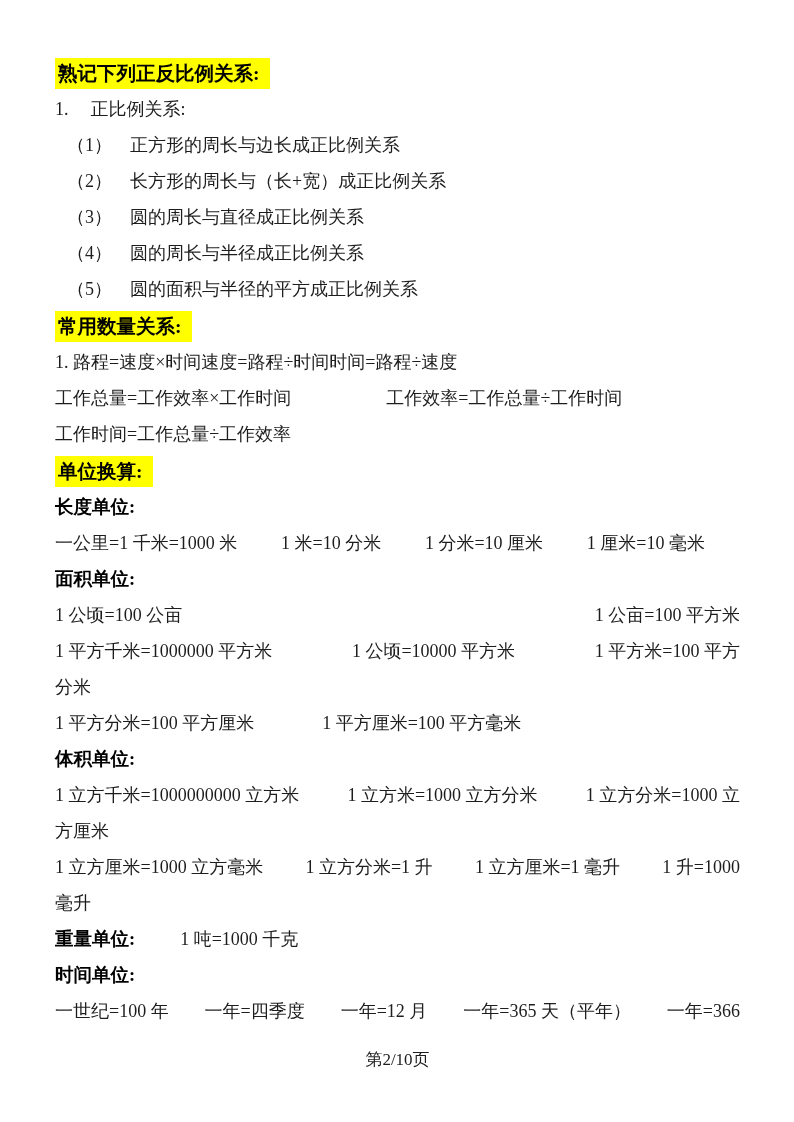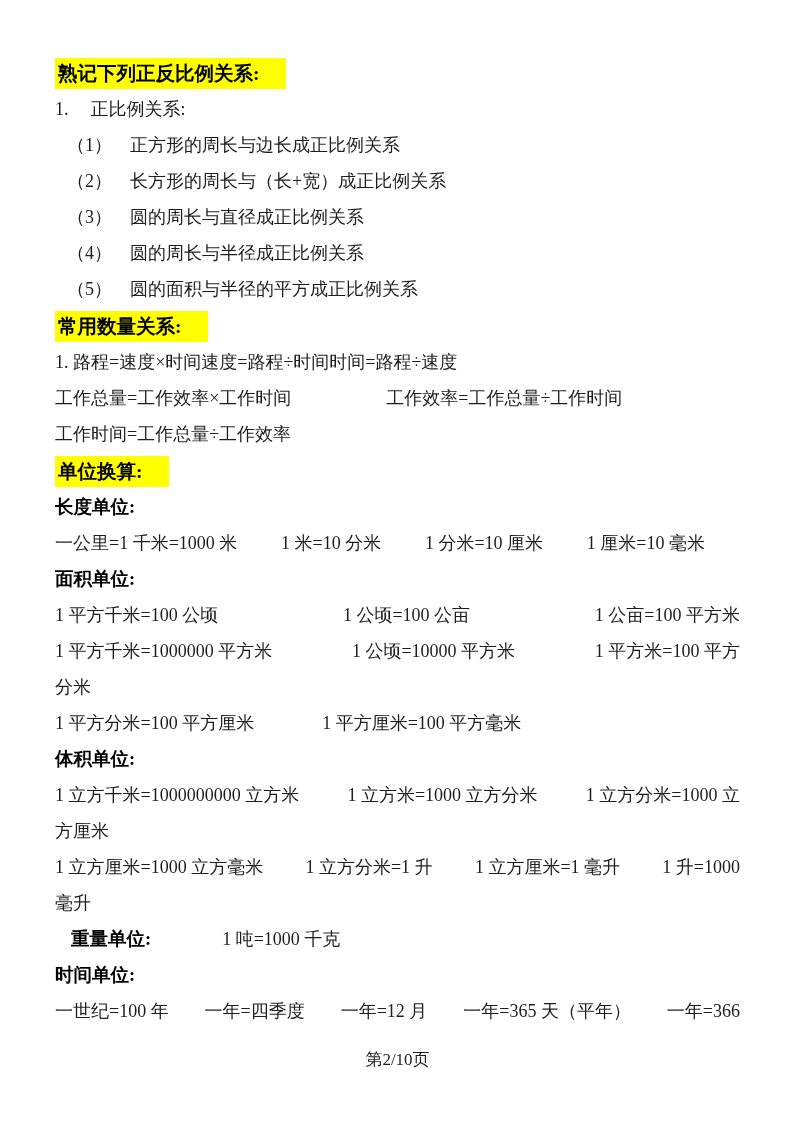--- a/index.html
+++ b/index.html
@@ -20,35 +20,35 @@
     white-space: nowrap;
   }
   .hline { line-height: 37px; height: 37px; }
   .hl {
     display: inline-block;
     background: #ffff00;
     color: #000000;
     font-weight: bold;
     font-size: 19.5px;
     line-height: 25px;
-    padding: 3px 26px 3px 3px;
+    padding: 3px 10px 3px 3px;
     vertical-align: middle;
   }
   .sub {
     font-weight: bold;
     color: #000000;
     font-size: 18.5px;
   }
   .row { display: flex; }
   .spread { justify-content: space-between; }
   .g67 { }
   .g95 { gap: 95px; }
   .g35 { gap: 35px; }
   .g75 { gap: 68px; }
-  .g45 { gap: 71px; margin-left: 16px; }
+  .g45 { gap: 45px; }
   .ind { }
   .w-length { width: 650px; }
   .item-num { margin-left: 12px; margin-right: 18px; }
   .intro-num { margin-right: 22px; }
   .footer {
     text-align: center;
     font-size: 17px;
     line-height: 30px;
     margin-top: 16px;
     color: #1d1d1d;
@@ -107,21 +107,20 @@
   <div class="line sub">长度单位:</div>
   <div class="line row spread w-length">
     <span>一公里=1 千米=1000 米</span>
     <span>1 米=10 分米</span>
     <span>1 分米=10 厘米</span>
     <span>1 厘米=10 毫米</span>
   </div>
 
   <div class="line sub">面积单位:</div>
   <div class="line row spread">
-    <span>1 平方千米=100 公顷</span>
     <span>1 公顷=100 公亩</span>
     <span>1 公亩=100 平方米</span>
   </div>
   <div class="line row spread">
     <span>1 平方千米=1000000 平方米</span>
     <span>1 公顷=10000 平方米</span>
     <span>1 平方米=100 平方</span>
   </div>
   <div class="line">分米</div>
   <div class="line row g75">

